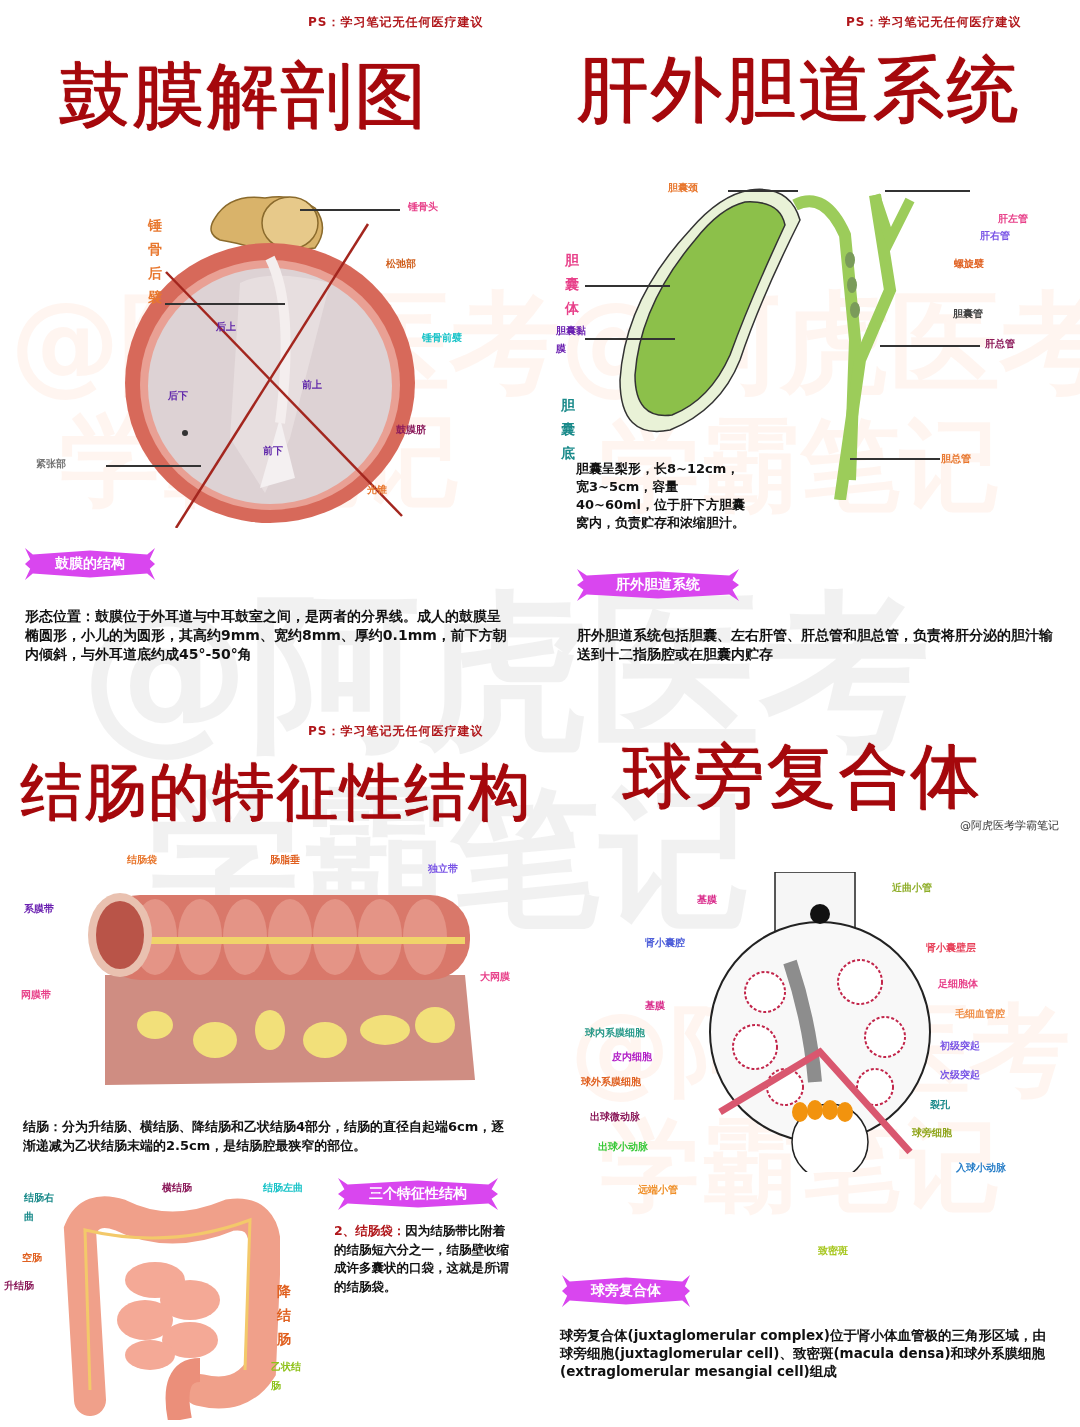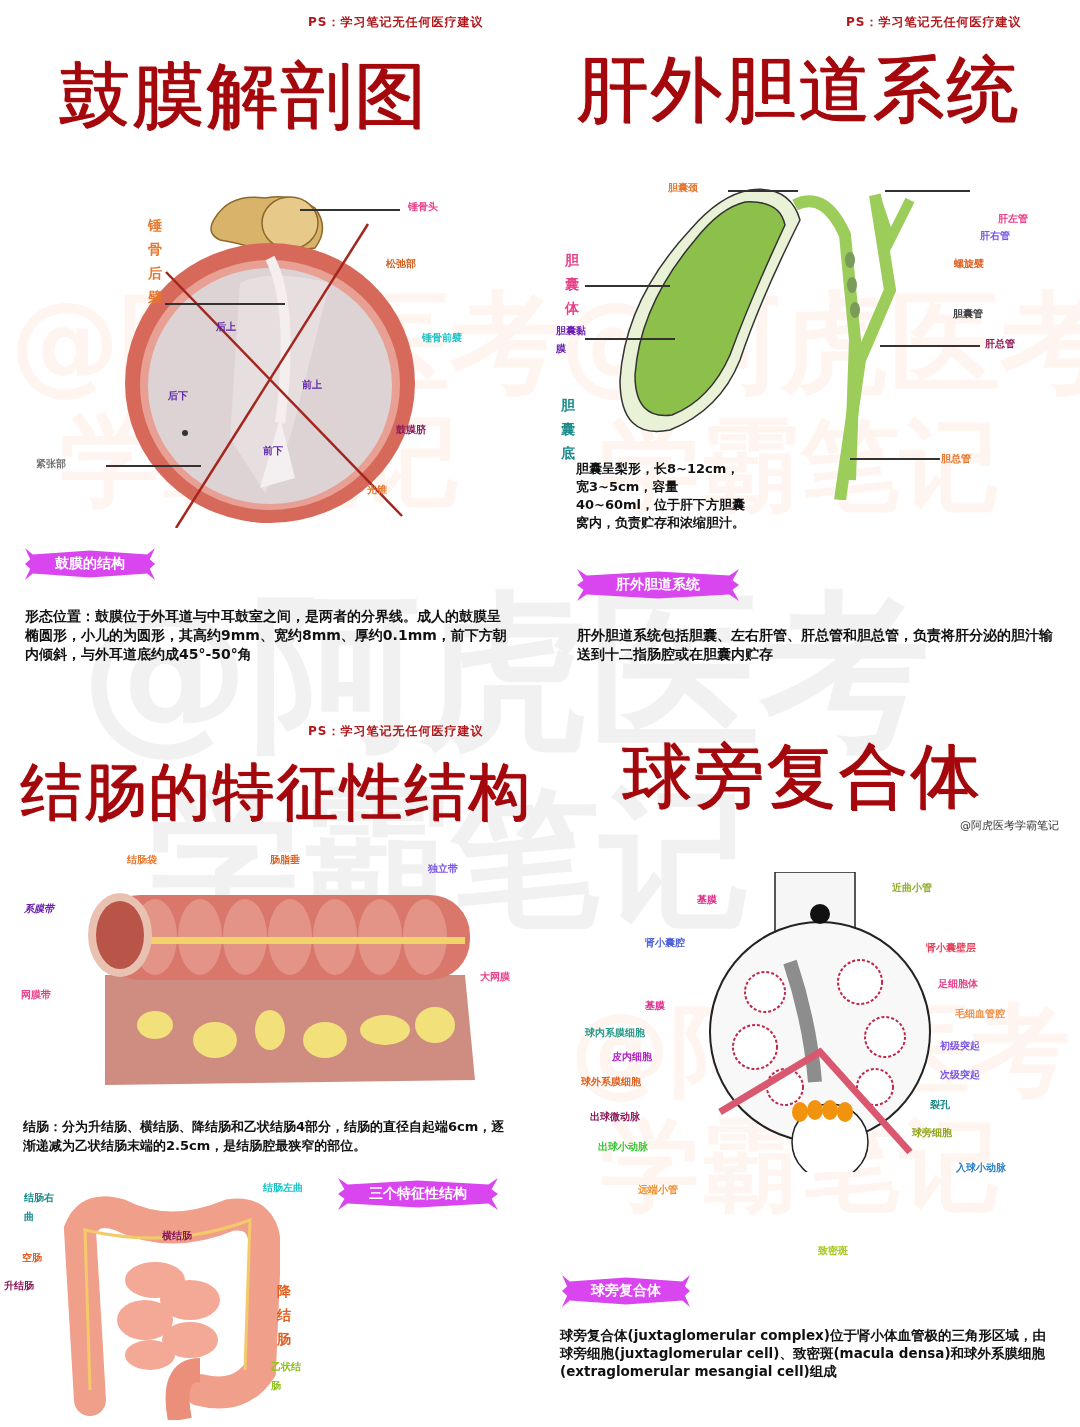--- a/index.html
+++ b/index.html
@@ -145,49 +145,50 @@
         <ellipse cx="185" cy="145" rx="15" ry="20"></ellipse>
       <ellipse cx="240" cy="155" rx="22" ry="18"></ellipse>
         <ellipse cx="300" cy="145" rx="25" ry="15"></ellipse>
         <ellipse cx="350" cy="140" rx="20" ry="18"></ellipse>
     </g>
   </svg>
 
   <div class="lbl" style="left:127px; top:853px; color:#e8772e;">结肠袋</div>
   <div class="lbl" style="left:270px; top:853px; color:#e06020;">肠脂垂</div>
   <div class="lbl" style="left:428px; top:862px; color:#7a55e6;">独立带</div>
-  <div class="lbl" style="left:24px; top:902px; color:#6a1fb0;font-style:italic;">系膜带</div>
+  <div class="lbl" style="left:24px; top:902px; color:#6a1fb0;">系膜带</div>
   <div class="lbl" style="left:21px; top:988px; color:#e8418a;">网膜带</div>
   <div class="lbl" style="left:480px; top:970px; color:#e8418a;">大网膜</div>
 
   <div class="body-text" style="left:23px; top:1117px; width:486px; font-size:13px; line-height:19px;">结肠：分为升结肠、横结肠、降结肠和乙状结肠4部分，结肠的直径自起端6cm，逐渐递减为乙状结肠末端的2.5cm，是结肠腔最狭窄的部位。</div>
 
   <svg style="left:50px; top:1190px;" width="230" height="230" viewBox="0 0 230 230">
     <path d="M40 210 L30 40 Q40 15 70 25 Q120 50 180 25 Q215 20 215 60 L210 180 Q190 210 150 200" stroke="#f0a08a" stroke-width="32" fill="none" stroke-linecap="round"></path>
     <path d="M40 200 L35 40 Q120 60 200 30 L195 180" stroke="#f3c96a" stroke-width="3" fill="none"></path>
     <g fill="#f4a996">
       <ellipse cx="105" cy="90" rx="30" ry="18"></ellipse>
         <ellipse cx="140" cy="110" rx="30" ry="20"></ellipse>
         <ellipse cx="95" cy="130" rx="28" ry="20"></ellipse>
         <ellipse cx="140" cy="150" rx="28" ry="18"></ellipse>
         <ellipse cx="100" cy="165" rx="25" ry="15"></ellipse>
     </g>
     <path d="M130 230 Q120 180 150 180" stroke="#eb8f7a" stroke-width="24" fill="none"></path>
   </svg>
 
   <div class="lbl" style="left:24px; top:1188px; color:#1a8a8a; width:32px; white-space:normal; line-height:19px;">结肠右曲</div>
-  <div class="lbl" style="left:162px; top:1181px; color:#8b1a5a;margin-top:48px;">横结肠</div>
+  <div class="lbl" style="left:162px; top:1181px; color:#8b1a5a;">横结肠</div>
   <div class="lbl" style="left:263px; top:1181px; color:#19c3c8;">结肠左曲</div>
   <div class="lbl" style="left:22px; top:1251px; color:#e06020;">空肠</div>
   <div class="lbl" style="left:4px; top:1279px; color:#8b1a5a;">升结肠</div>
   <div class="vlbl" style="left:276px; top:1279px; color:#e06020;">降结肠</div>
   <div class="lbl" style="left:271px; top:1357px; color:#8fc21b; width:32px; white-space:normal; line-height:19px;">乙状结肠</div>
 
   <div class="banner" style="left:338px; top:1178px; width:160px;">三个特征性结构</div>
   <div class="body-text" style="left:334px; top:1222px; width:182px; font-size:12.5px; line-height:18.5px;">
+    <div><span style="color:#b0161a;">2、</span><span style="color:#b0161a;">结肠袋：</span><span>因为结肠带比附着的结肠短六分之一，结肠壁收缩成许多囊状的口袋，这就是所谓的结肠袋。</span></div>
   </div>
 </section>
 
 <section>
   <div class="title" style="left:622px; top:730px; font-size:70px;">球旁复合体</div>
   <div class="abs" style="left:960px; top:818px; font-size:11px; color:#333; white-space:nowrap;">@阿虎医考学霸笔记</div>
 
   <svg style="left:700px; top:872px;" width="240" height="300" viewBox="0 0 240 300">
     <rect x="75" y="0" width="80" height="60" fill="#f6f6f6" stroke="#222" stroke-width="1.5"></rect>
     <circle cx="120" cy="160" r="110" fill="#f8f8f8" stroke="#222" stroke-width="2"></circle>

